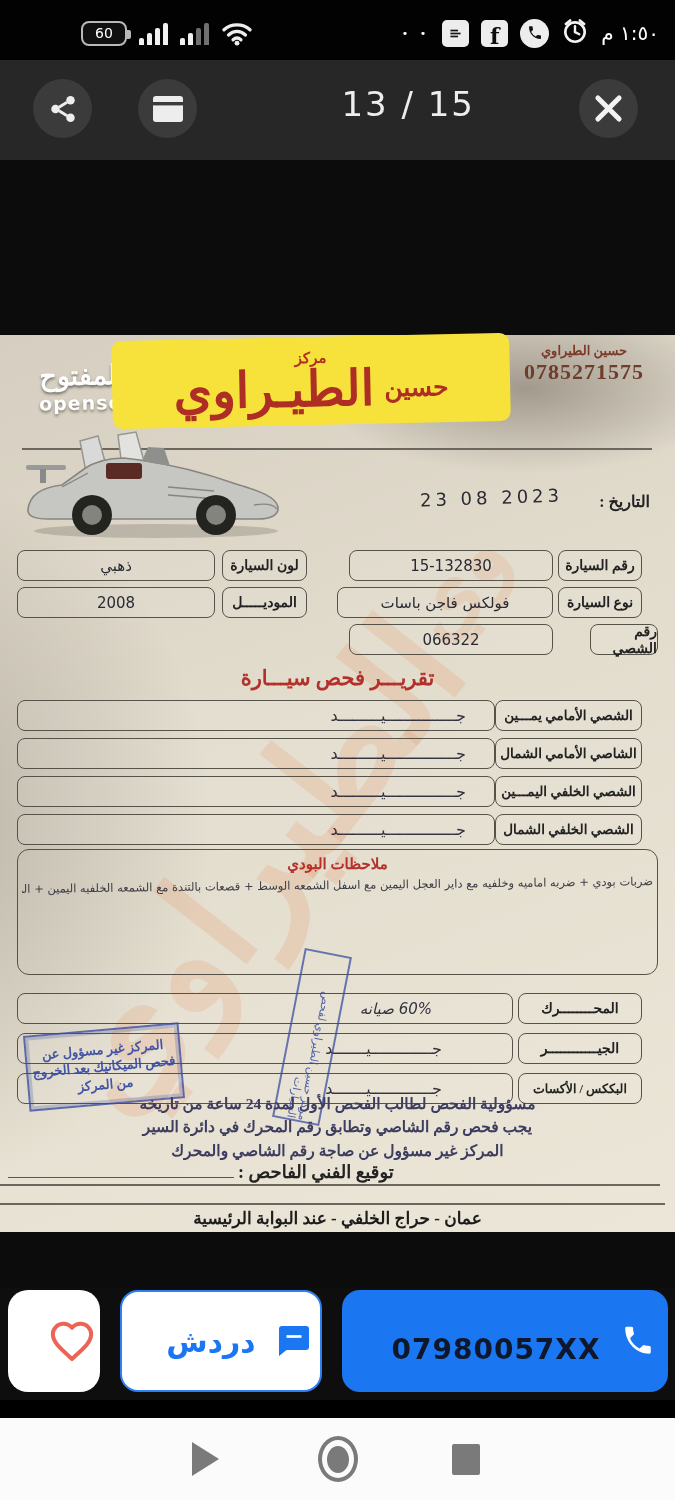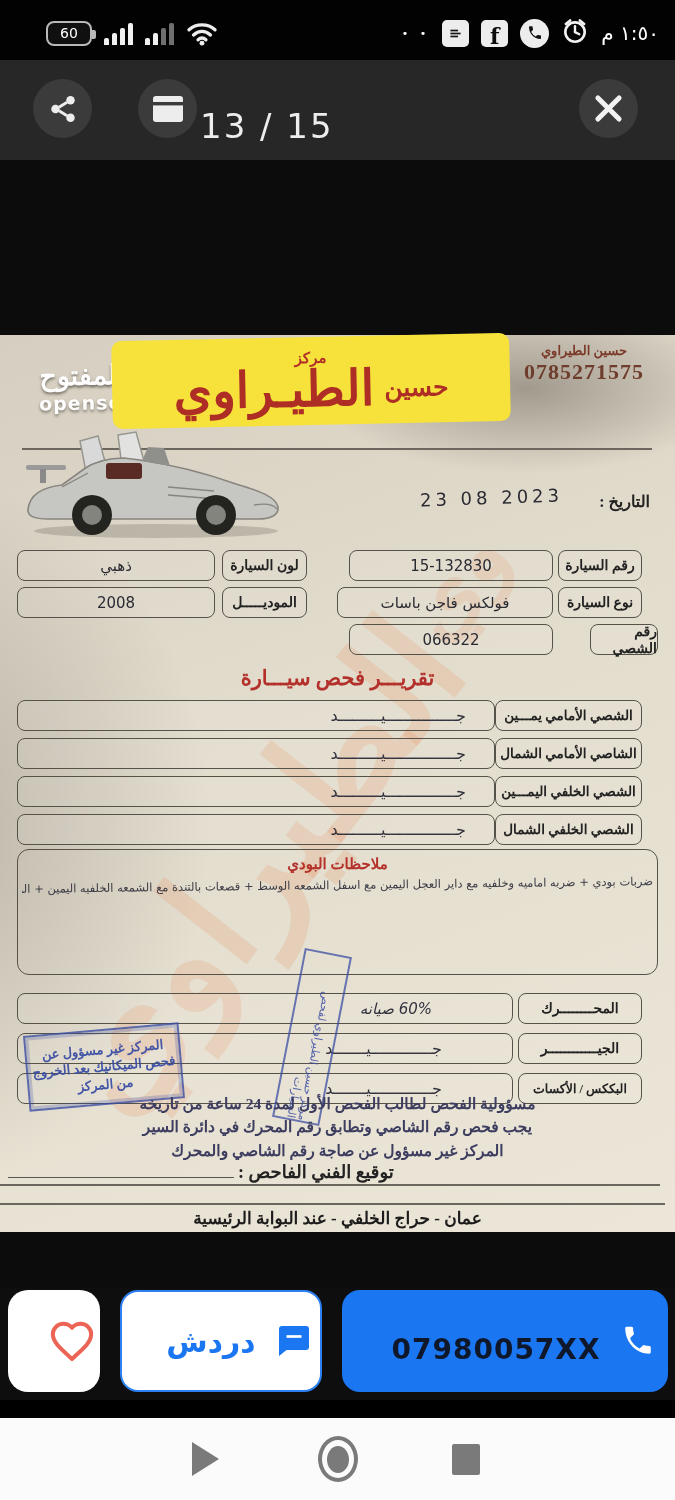--- a/index.html
+++ b/index.html
@@ -8,39 +8,39 @@
     position:relative; width:675px; height:1500px; overflow:hidden;
     background:#000; font-family:"DejaVu Sans", sans-serif;
   }
 
   
   .status-bar { position:absolute; top:0; left:0; width:675px; height:60px; background:#020202;
     display:flex; align-items:center; justify-content:space-between; padding:6px 16px 0 46px; }
   .sb-left, .sb-right { display:flex; align-items:center; gap:12px; }
   .battery { width:46px; height:25px; border:2px solid #b9b9b9; border-radius:8px;
     color:#fff; font-size:14px; display:flex; align-items:center; justify-content:center;
-    background:rgba(255,255,255,.06); position:relative; }
+    background:rgba(255,255,255,.06); position:relative;margin-left:35px; }
   .battery::after { content:""; position:absolute; right:-6px; top:7px; width:4px; height:9px;
     background:#b9b9b9; border-radius:0 2px 2px 0; }
   .bars { display:flex; align-items:flex-end; gap:3px; height:24px; }
   .bars i { display:block; width:5px; border-radius:2px 2px 0 0; background:#f1f1f1; }
   .bars i.dim { background:#6f6f6f; }
   .sb-dots { color:#fff; font-size:11px; letter-spacing:4px; }
   .sq-icon { width:27px; height:27px; border-radius:5px; background:#ededed; display:flex;
     align-items:center; justify-content:center; }
   .circ-icon { width:29px; height:29px; border-radius:50%; background:#ededed; display:flex;
     align-items:center; justify-content:center; }
   .fb-f { font-family:"DejaVu Serif", serif; font-weight:bold; color:#0d0d0d; font-size:22px; line-height:1; margin-top:5px; }
   .sb-time { color:#fff; font-size:20px; direction:rtl; }
 
   
   .viewer-header { position:absolute; top:60px; left:0; width:675px; height:100px; background:#272727; }
   .hdr-btn { position:absolute; top:19px; width:59px; height:59px; border-radius:50%; background:#3b3b3b;
     display:flex; align-items:center; justify-content:center; }
-  .counter { position:absolute; top:46px; left:200px; width:275px; text-align:left;
+  .counter { position:absolute; top:24px; left:200px; width:275px; text-align:right;
     color:#ededed; font-size:34px; letter-spacing:2px; }
   .xbar { position:absolute; left:12px; top:27px; width:35px; height:5px; background:#f2f2f2; border-radius:3px; }
 
   
   .photo-area { position:absolute; top:160px; left:0; width:675px; height:1128px; background:#0c0c0c; }
   .paper { position:absolute; top:175px; left:0; width:675px; height:897px;
     background:
       radial-gradient(ellipse 320px 130px at 78% 6%, rgba(88,80,70,.45), transparent 65%),
       radial-gradient(ellipse 400px 500px at -10% 55%, rgba(70,62,55,.25), transparent 70%),
       linear-gradient(160deg, #d6cfc1 0%, #e2dccd 40%, #ece6d8 100%);

